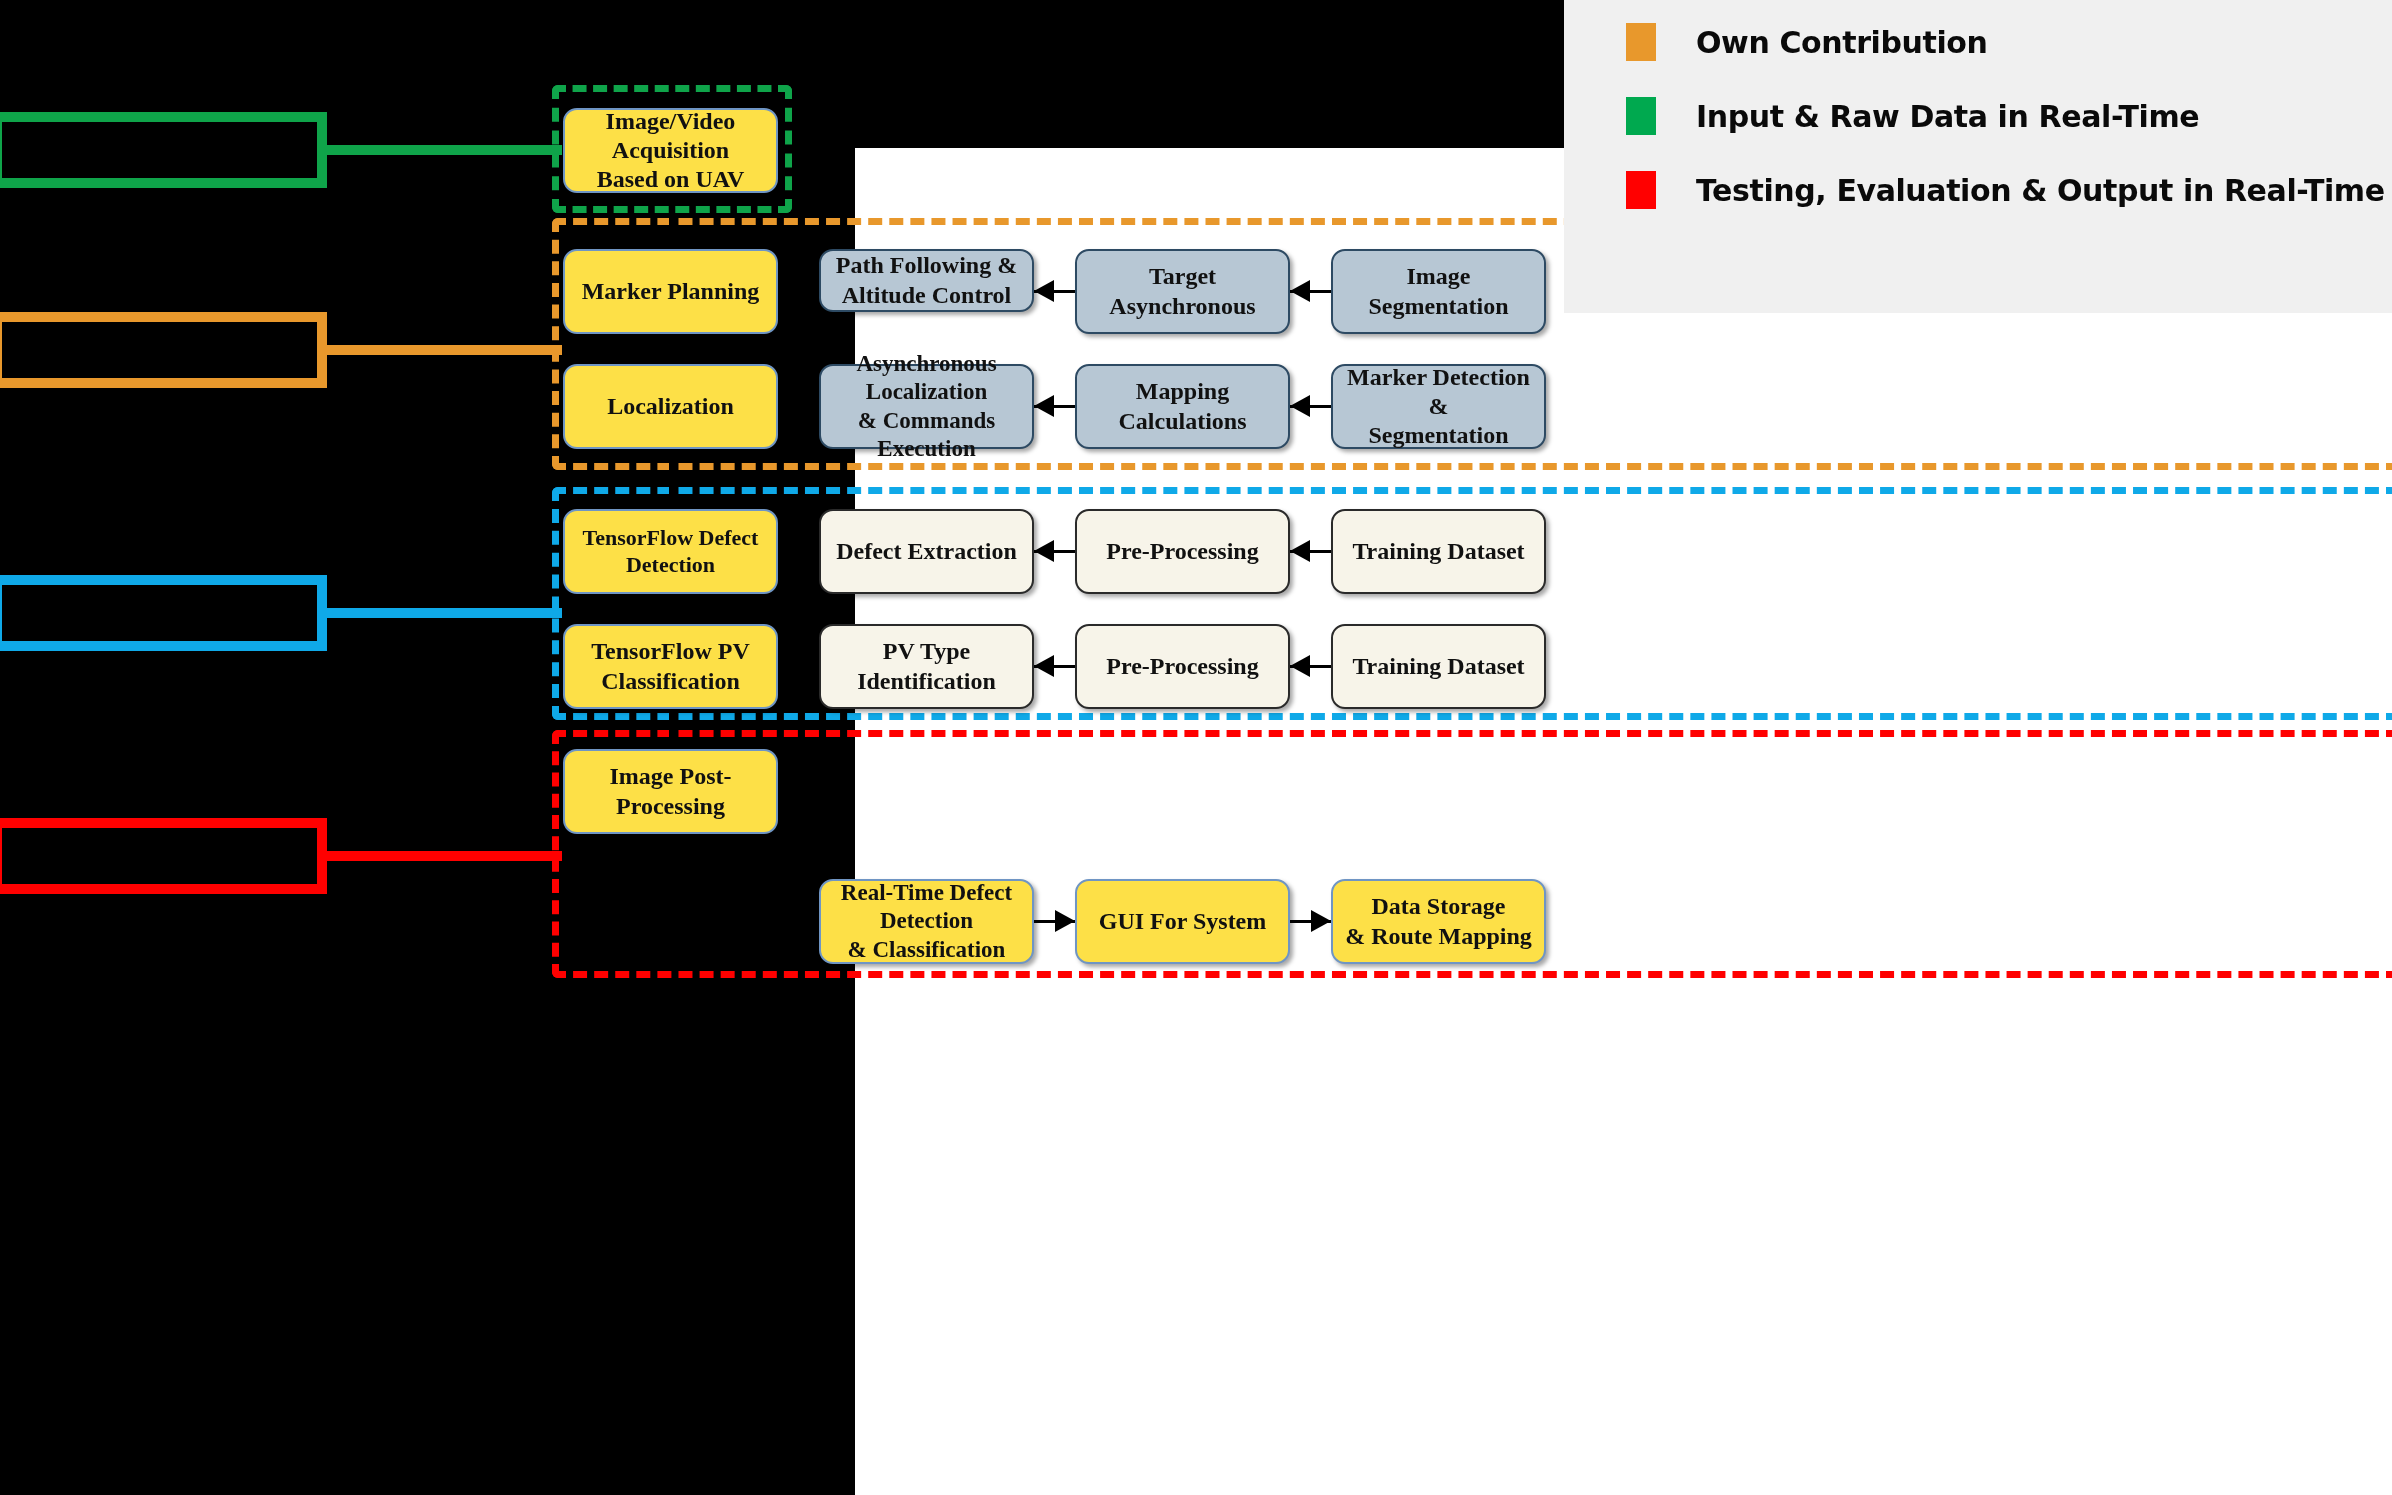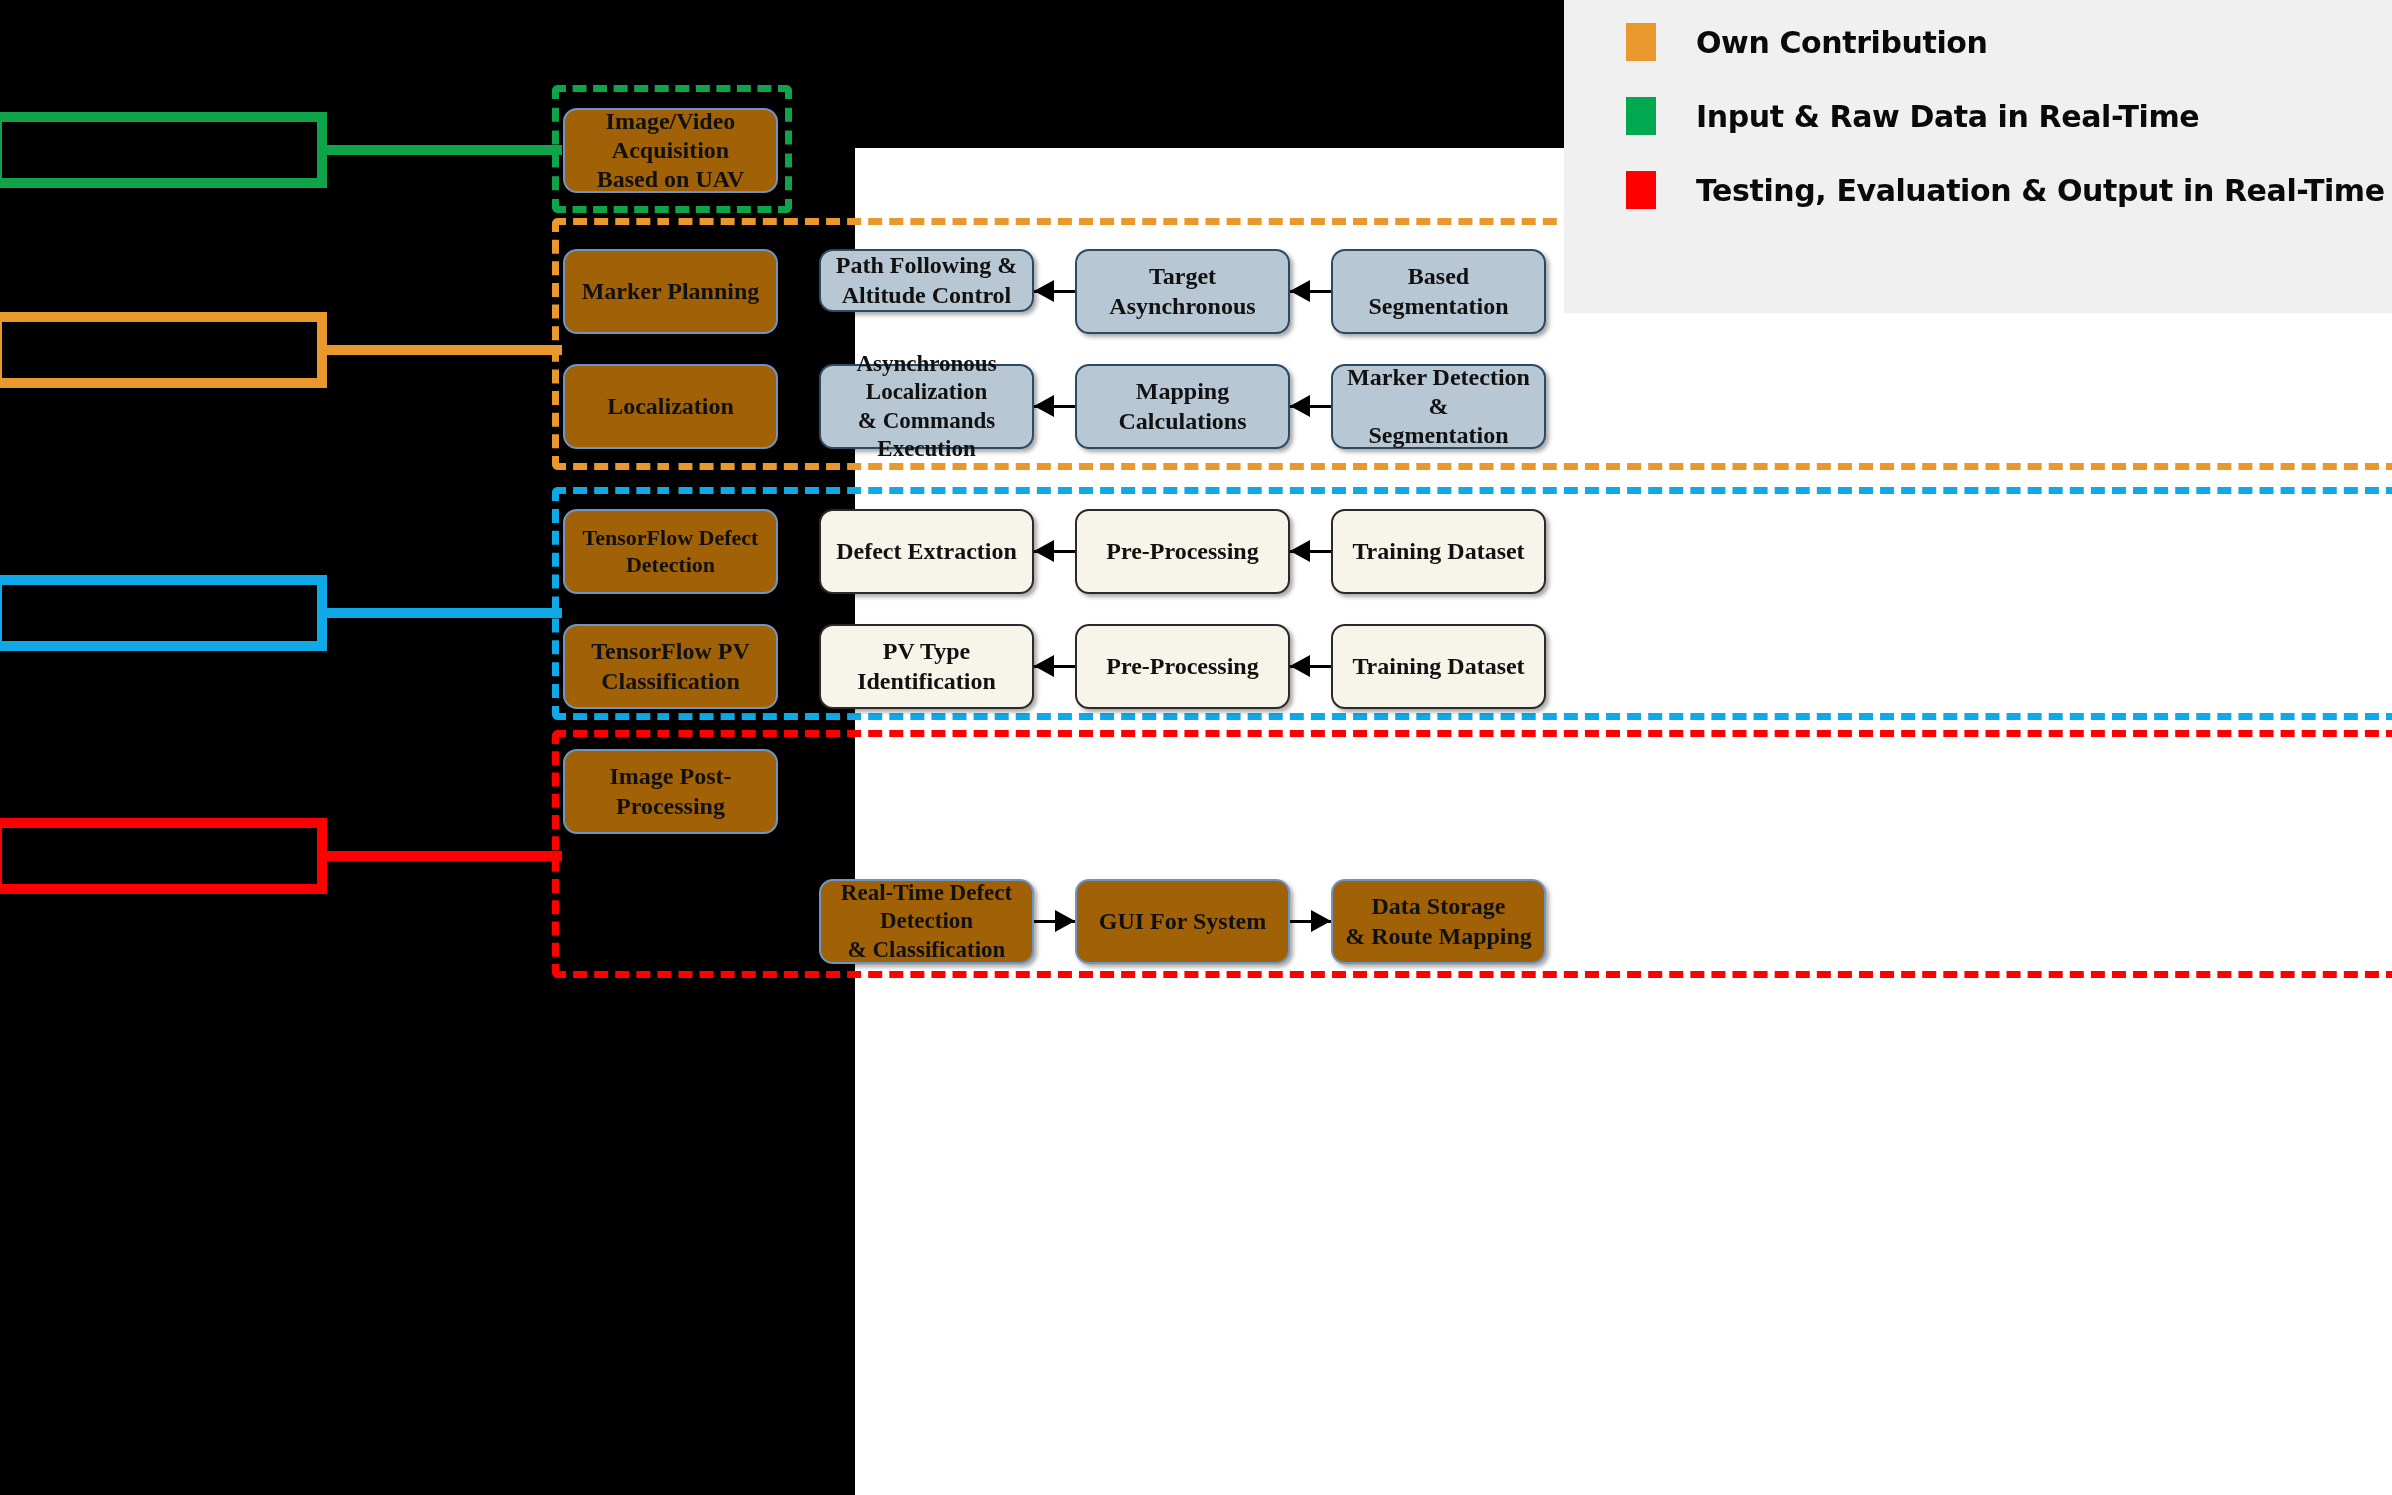--- a/index.html
+++ b/index.html
@@ -51,21 +51,21 @@
     display: flex; align-items: center; justify-content: center;
     text-align: center;
     font-family: "Liberation Serif", "DejaVu Serif", serif;
     font-weight: bold;
     font-size: 24px;
     color: #111111;
     line-height: 1.22;
     padding: 4px 8px;
     box-shadow: 3px 3px 4px rgba(0,0,0,0.35);
   }
-  .node.blue  { background: #a16207; border-color: #6f95c4; text-align: center; }
+  .node.blue  { background: #fde047; border-color: #6f95c4; text-align: center; }
   .node.gray  { background: #b7c7d4; border-color: #2d4a63; }
   .node.cream { background: #f7f4e9; border-color: #2a2a2a; }
 
   
   .arrow-line { position: absolute; background: #000; }
   .arrow-head { position: absolute; width: 0; height: 0; }
   .arrow-head.down  { border-left: 11px solid transparent; border-right: 11px solid transparent; border-top: 18px solid #000; }
   .arrow-head.left  { border-top: 11px solid transparent; border-bottom: 11px solid transparent; border-right: 20px solid #000; }
   .arrow-head.right { border-top: 11px solid transparent; border-bottom: 11px solid transparent; border-left: 20px solid #000; }
 
@@ -118,21 +118,21 @@
   <div class="node blue" style="left:563px; top:108px; width:215px; height:85px; white-space:pre-line;">Image/Video Acquisition
 Based on UAV</div>
 
   <div class="arrow-line" style="left:669px; top:193px; width:3px; height:55px;"></div>
   <div class="arrow-head down" style="left:660px; top:241px;"></div>
 
   <div class="node blue" style="left:563px; top:249px; width:215px; height:85px; white-space:pre-line;">Marker Planning</div>
   <div class="node gray" style="left:819px; top:249px; width:215px; height:63px; white-space:pre-line;">Path Following &amp;
 Altitude Control</div>
   <div class="node gray" style="left:1075px; top:249px; width:215px; height:85px; white-space:pre-line;">Target Asynchronous</div>
-  <div class="node gray" style="left:1331px; top:249px; width:215px; height:85px; white-space:pre-line;">Based Segmentation</div>
+  <div class="node gray" style="left:1331px; top:249px; width:215px; height:85px; white-space:pre-line;">Image Segmentation</div>
 
   <div class="arrow-line" style="left:778px; top:290px; width:41px; height:3px;"></div>
   <div class="arrow-head left" style="left:778px; top:280px;"></div>
   <div class="arrow-line" style="left:1034px; top:290px; width:41px; height:3px;"></div>
   <div class="arrow-head left" style="left:1034px; top:280px;"></div>
   <div class="arrow-line" style="left:1290px; top:290px; width:41px; height:3px;"></div>
   <div class="arrow-head left" style="left:1290px; top:280px;"></div>
 
   <div class="arrow-line" style="left:669px; top:334px; width:3px; height:32px;"></div>
   <div class="arrow-head down" style="left:660px; top:357px;"></div>

